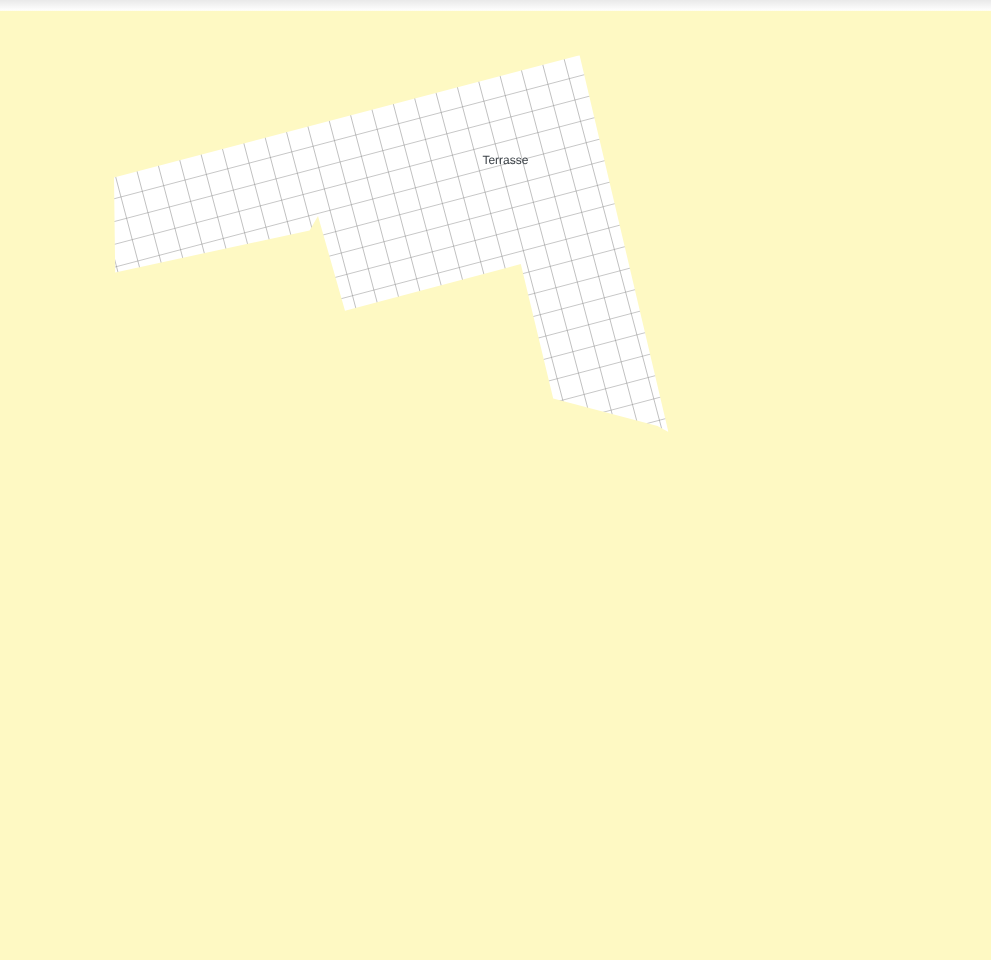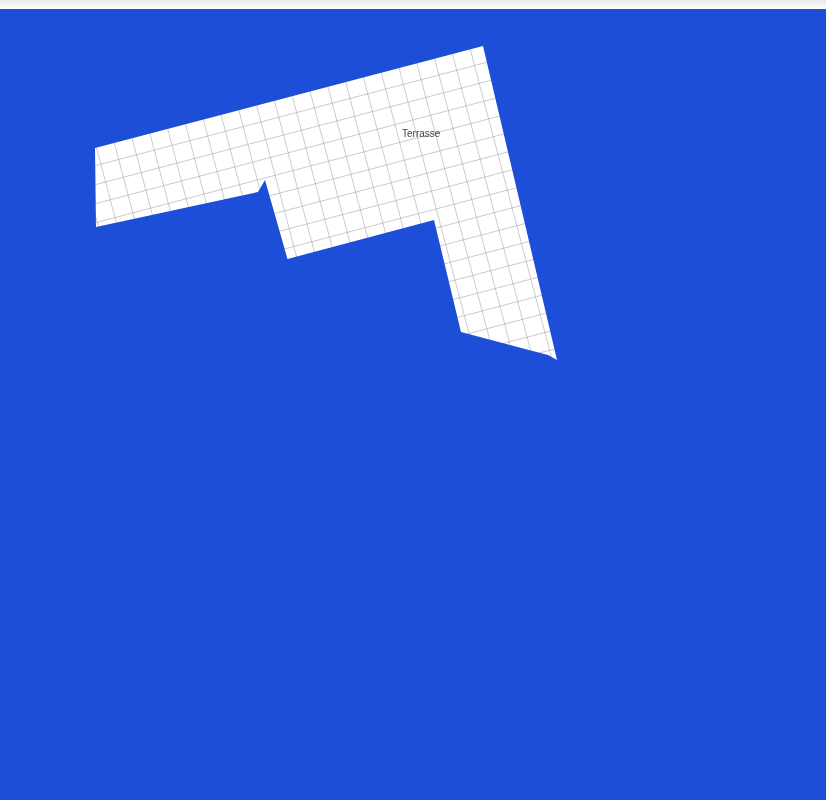--- a/index.html
+++ b/index.html
@@ -1,16 +1,16 @@
 <!DOCTYPE html>
 <html><head>
 <meta charset="utf-8">
 <style>
 html,body{margin:0;padding:0;background:#ffffff;}
-#page{position:relative;width:826px;height:800px;overflow:hidden;background:#1d4ed8;font-family:"Liberation Sans",sans-serif;}
+#page{position:relative;width:826px;height:800px;overflow:hidden;background:#fef9c3;font-family:"Liberation Sans",sans-serif;}
 #topfade{position:absolute;top:0;left:0;width:826px;height:9px;background:linear-gradient(#e9e9e9,#ffffff);}
 svg{position:absolute;top:0;left:0;}
 text{font-family:"Liberation Sans",sans-serif;fill:#3c4248;}
 .room{fill:#3c4248;font-size:10px;}
 </style>
 </head>
 <body>
 <div id="page">
 
 <div id="topfade"></div>

